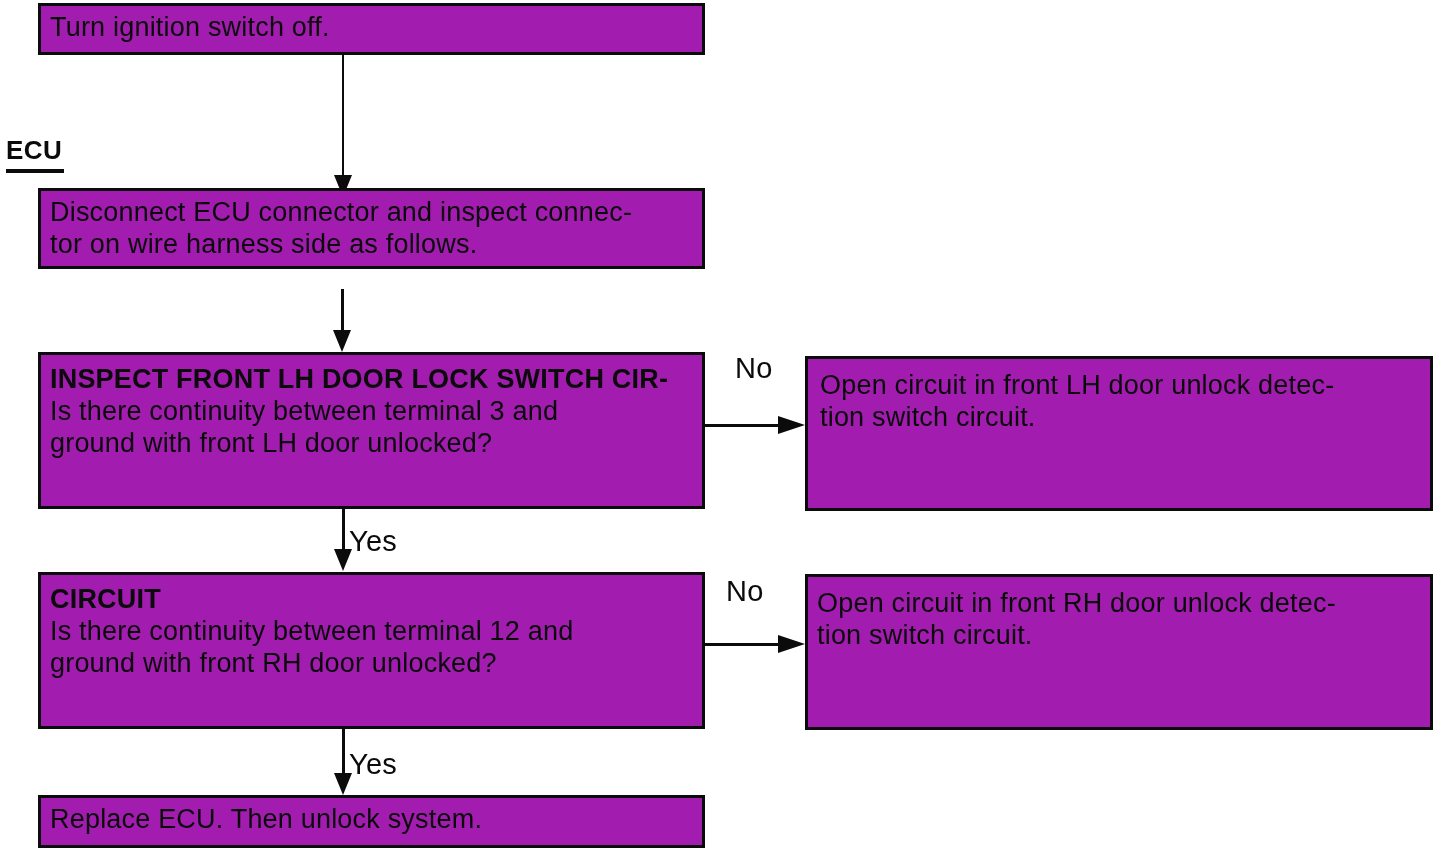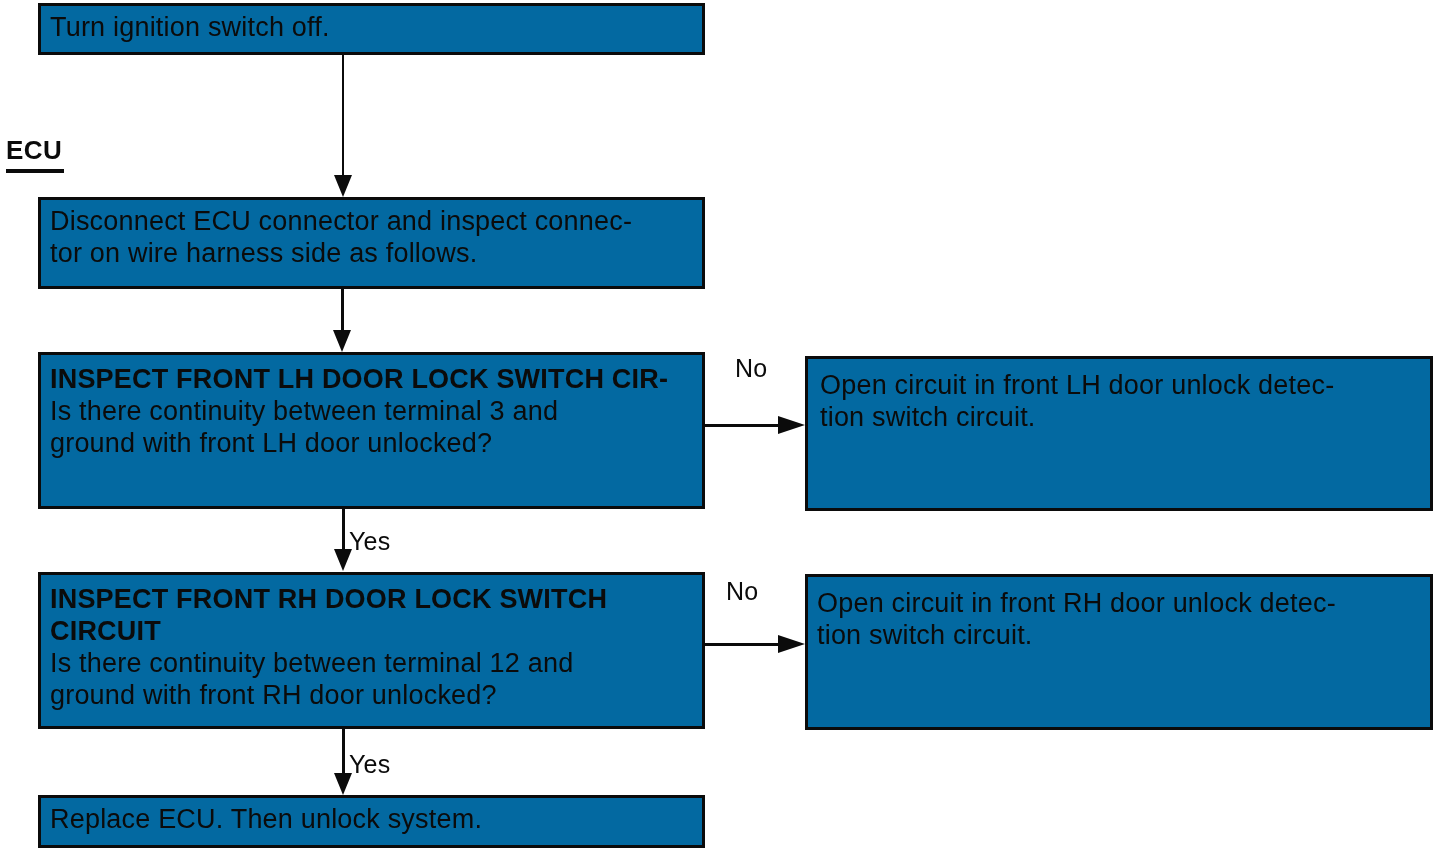--- a/index.html
+++ b/index.html
@@ -18,39 +18,39 @@
     font-family: "Liberation Sans", sans-serif;
     color: #0b0b0b;
     font-size: 27px;
     line-height: 32px;
     letter-spacing: 0.2px;
   }
   .box {
     position: absolute;
     box-sizing: border-box;
     border: 3px solid #0b0b0b;
-    background: #0369a1;
+    background: #a21caf;
     padding: 5px 9px;
   }
   .box .ln { white-space: nowrap; }
   .bold { font-weight: 700; }
   .ecu-heading {
     position: absolute;
     left: 6px;
     top: 134px;
     font-size: 26px;
     font-weight: 700;
     letter-spacing: 0.5px;
     line-height: 32px;
     border-bottom: 4px solid #0b0b0b;
     padding: 0 2px 3px 0;
   }
   
   .b-step1   { left: 38px; top: 3px;   width: 667px; height: 52px; }
-  .b-step2   { left: 38px; top: 197px; width: 667px; height: 92px; }
+  .b-step2   { left: 38px; top: 188px; width: 667px; height: 81px; }
   .b-dec1    { left: 38px; top: 352px; width: 667px; height: 157px; padding-top: 8px; }
   .b-dec2    { left: 38px; top: 572px; width: 667px; height: 157px; padding-top: 8px; }
   .b-step3   { left: 38px; top: 795px; width: 667px; height: 53px; }
   
   .b-res1    { left: 805px; top: 356px; width: 628px; height: 155px; padding-top: 10px; padding-left: 12px; }
   .b-res2    { left: 805px; top: 574px; width: 628px; height: 156px; padding-top: 10px; }
   
   .vline {
     position: absolute;
     width: 2px;
@@ -71,21 +71,21 @@
   }
   .hhead {
     position: absolute;
     width: 0; height: 0;
     border-top: 9px solid transparent;
     border-bottom: 9px solid transparent;
     border-left: 27px solid #0b0b0b;
   }
   .flow-label {
     position: absolute;
-    font-size: 25px;
+    font-size: 29px;
     line-height: 28px;
     white-space: nowrap;
   }
   .lbl-yes1 { left: 349px; top: 527px; }
   .lbl-yes2 { left: 349px; top: 750px; }
   .lbl-no1  { left: 735px; top: 354px; }
   .lbl-no2  { left: 726px; top: 577px; }
 </style>
 </head>
 <body>
@@ -122,21 +122,20 @@
   <div class="box b-res1">
     <div class="ln">Open circuit in front LH door unlock detec-</div>
     <div class="ln">tion switch circuit.</div>
   </div>
 
   <div class="vline thick" style="left:342px; top:509px; height:42px;"></div>
   <div class="vhead" style="left:334px; top:549px;"></div>
   <div class="flow-label lbl-yes1">Yes</div>
 
   <div class="box b-dec2">
-    <div class="ln bold">INSPECT FRONT RH DOOR LOCK SWITCH</div>
     <div class="ln bold">CIRCUIT</div>
     <div class="ln">Is there continuity between terminal 12 and</div>
     <div class="ln">ground with front RH door unlocked?</div>
   </div>
 
   <div class="flow-label lbl-no2">No</div>
   <div class="hline" style="left:705px; top:643px; width:75px;"></div>
   <div class="hhead" style="left:778px; top:635px;"></div>
 
   <div class="box b-res2">

